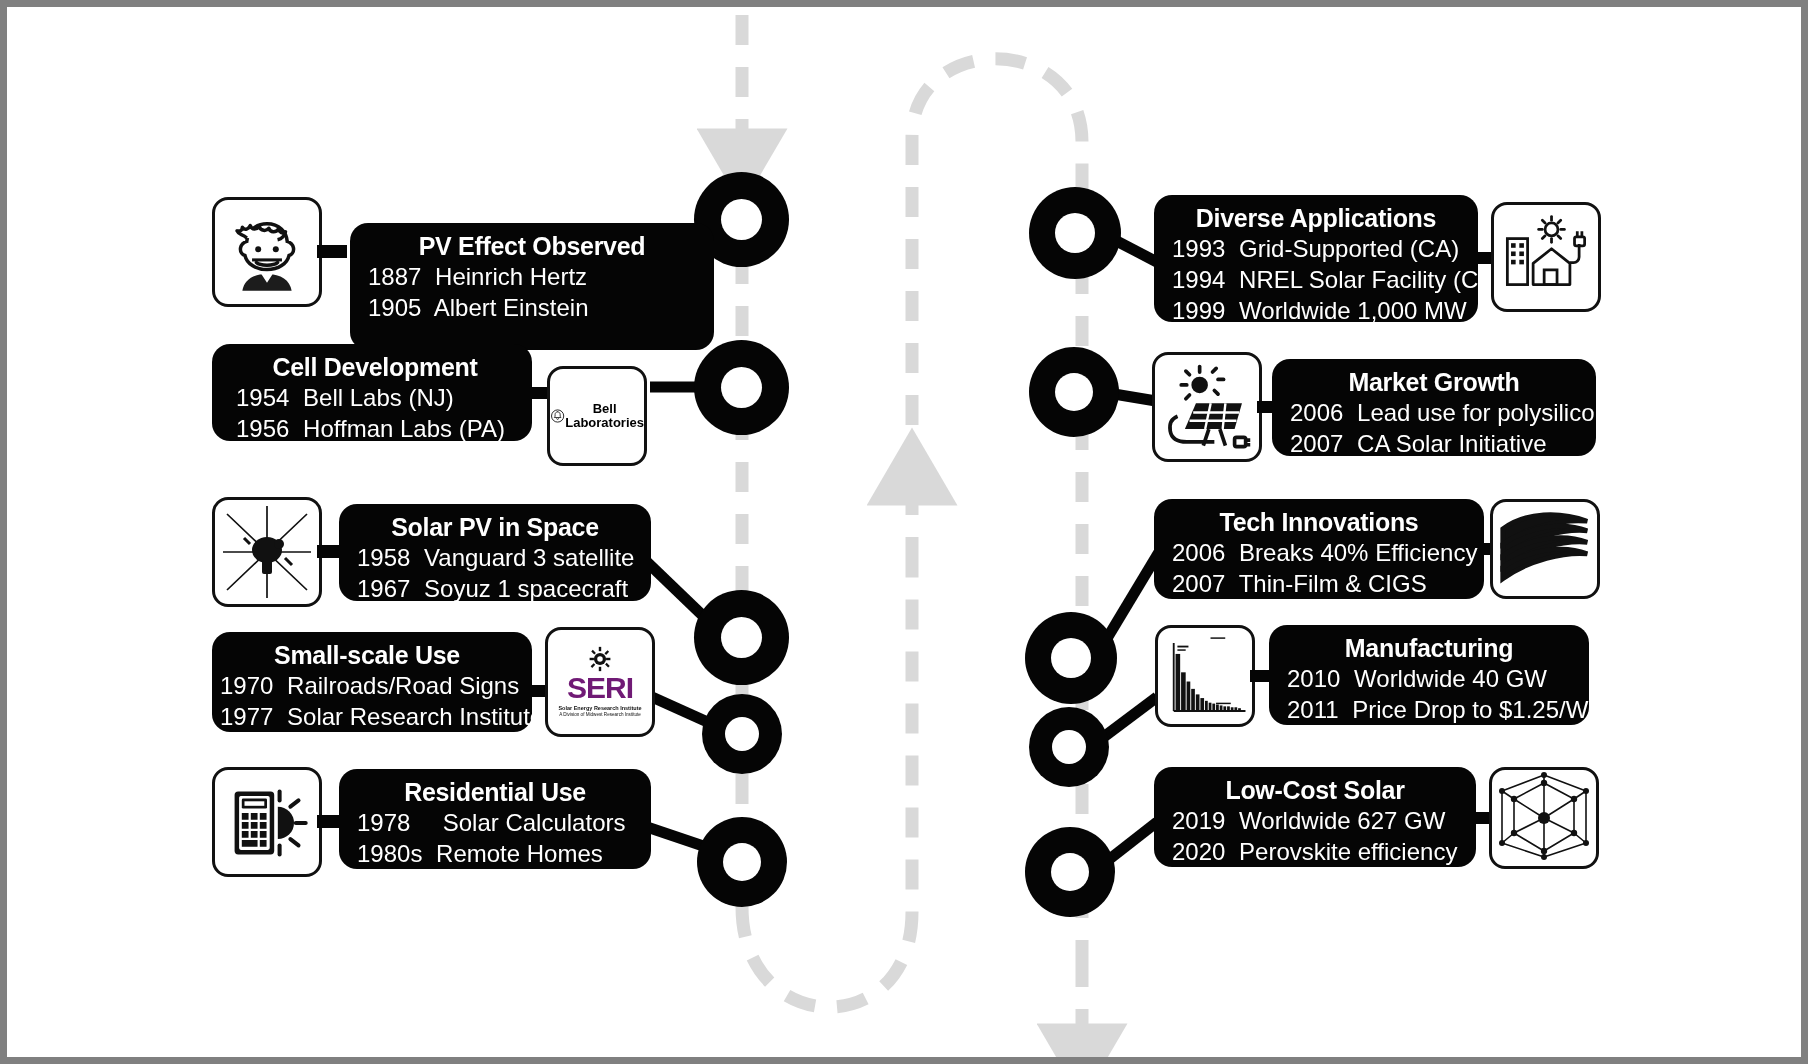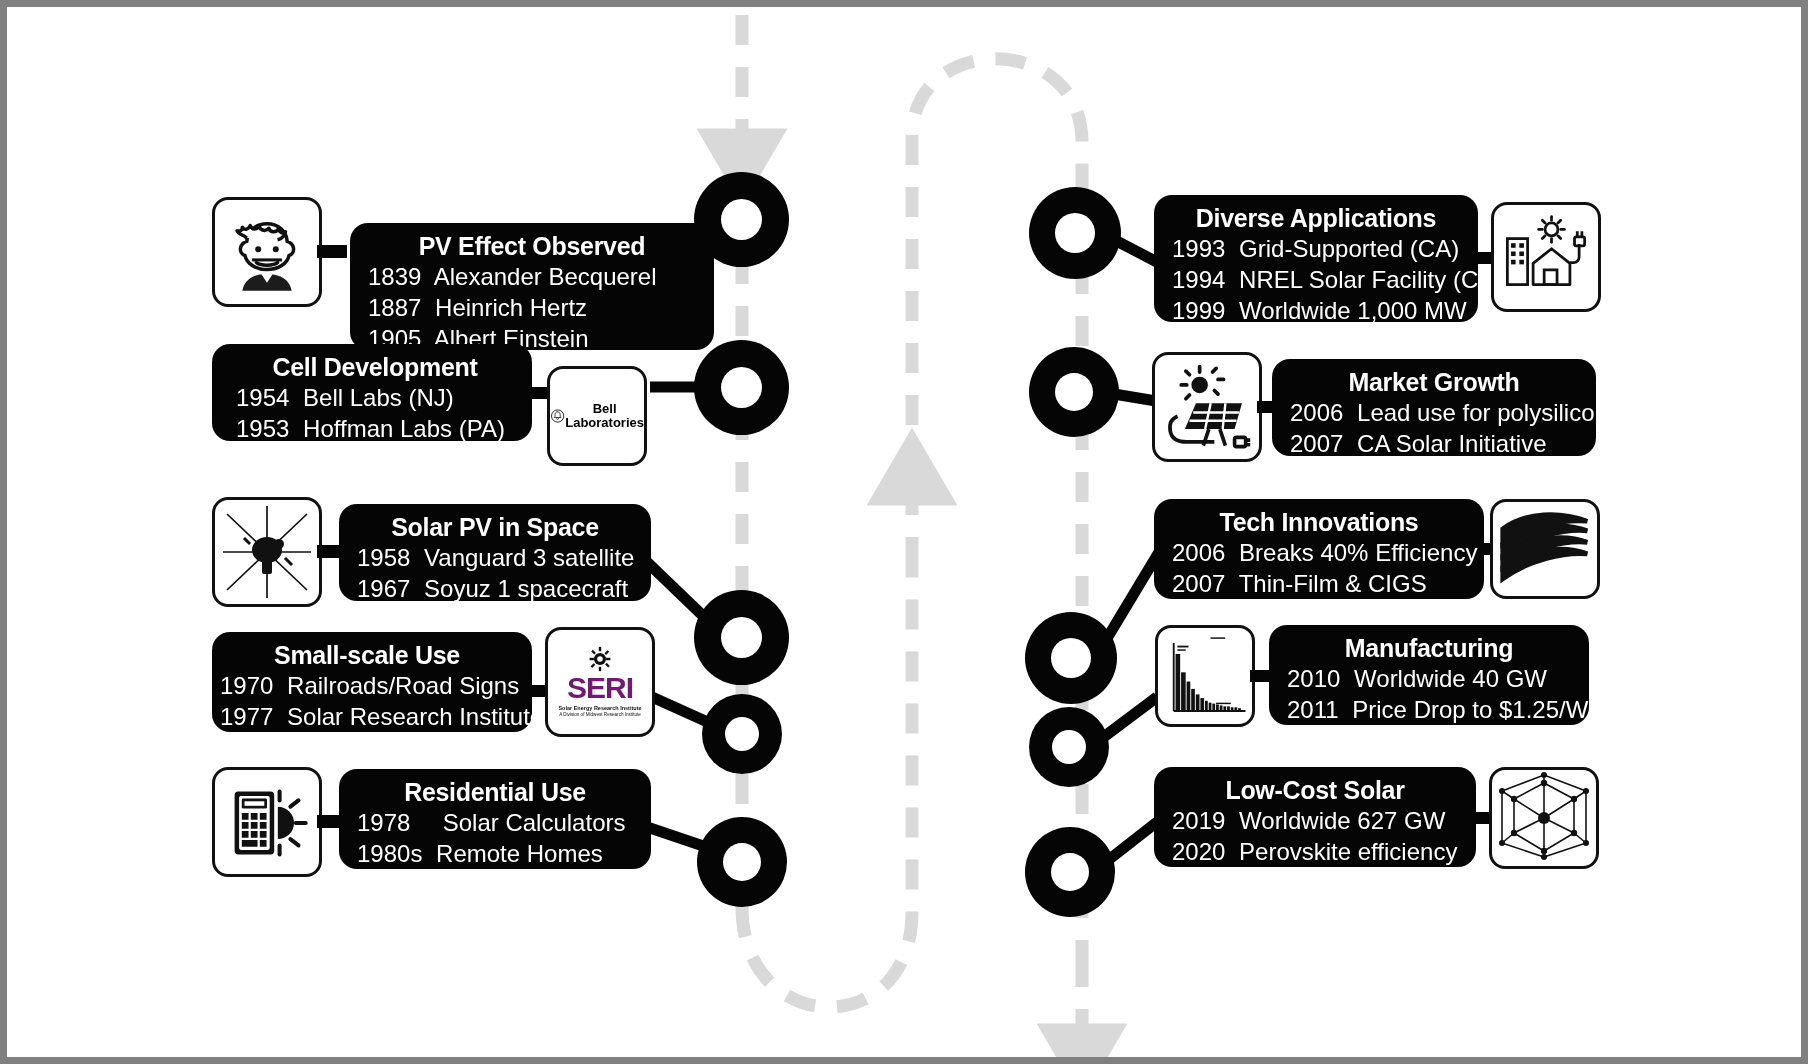--- a/index.html
+++ b/index.html
@@ -156,41 +156,37 @@
       <path d="M38 62c4 4 20 4 24 0" stroke="#111" stroke-width="4" fill="none" stroke-linecap="round"></path>
       <path d="M33 59h34" stroke="#111" stroke-width="3.5" fill="none"></path>
       <path d="M22 94c2-12 12-19 28-19s26 7 28 19z" fill="#1c1c1c"></path>
       <path d="M44 74l6 9 6-9" fill="#fff" stroke="#fff" stroke-width="2"></path>
     </svg>
   </div>
   <div class="stub" style="left:310px;top:238px;width:30px;height:13px;"></div>
   <div class="card" style="left:343px;top:177px;width:364px;height:127px;margin-top:39px;">
     <div class="title">PV Effect Observed</div>
     <div class="row">
-      <span style="margin-right: 7px;">1839</span>
-      <span>Alexander Becquerel</span>
-    </div>
-    <div class="row">
       <span style="margin-right: 7px;">1887</span>
       <span>Heinrich Hertz</span>
     </div>
     <div class="row">
       <span style="margin-right: 7px;">1905</span>
       <span>Albert Einstein</span>
     </div>
   </div>
 
   <div class="card" style="left:205px;top:337px;width:320px;height:97px;padding-left:24px;">
     <div class="title">Cell Development</div>
     <div class="row">
       <span style="margin-right: 7px;">1954</span>
       <span>Bell Labs (NJ)</span>
     </div>
     <div class="row">
-      <span style="margin-right: 7px;">1953</span>
+      <span style="margin-right: 7px;">1956</span>
       <span>Hoffman Labs (PA)</span>
     </div>
   </div>
   <div class="stub" style="left:518px;top:380px;width:24px;height:12px;"></div>
   <div class="tile" style="left:540px;top:359px;width:100px;height:100px;flex-direction:row;">
     <svg viewBox="0 0 60 60" width="40" height="40">
       <circle cx="30" cy="30" r="24" fill="#fff" stroke="#111" stroke-width="3.5"></circle>
       <path d="M30 14c-6 0-10 4-10 10v7l-3 5h26l-3-5v-7c0-6-4-10-10-10z" fill="#fff" stroke="#111" stroke-width="3.2" stroke-linejoin="round"></path>
       <path d="M26 39c0 2.6 1.8 4.5 4 4.5s4-1.9 4-4.5" fill="none" stroke="#111" stroke-width="3.2"></path>
       <path d="M30 11v3" stroke="#111" stroke-width="3.2"></path>

